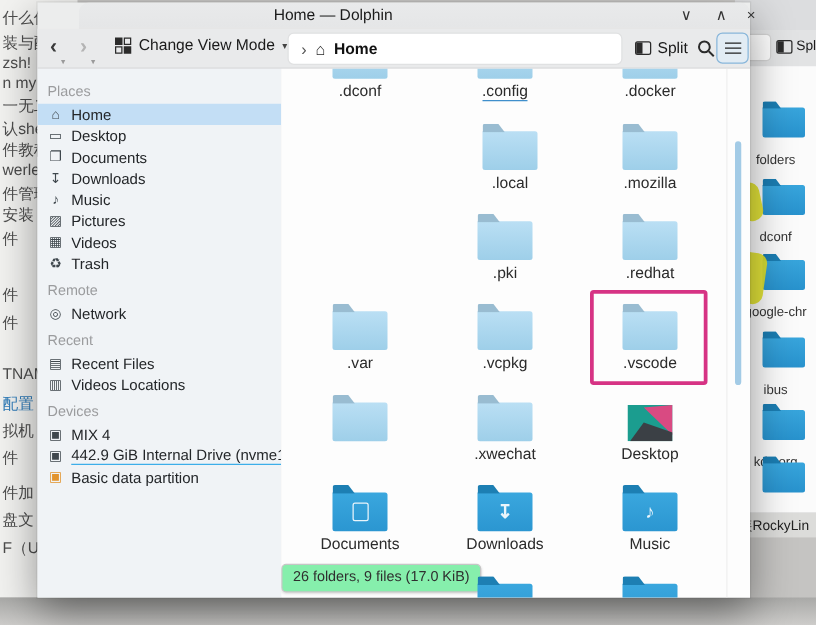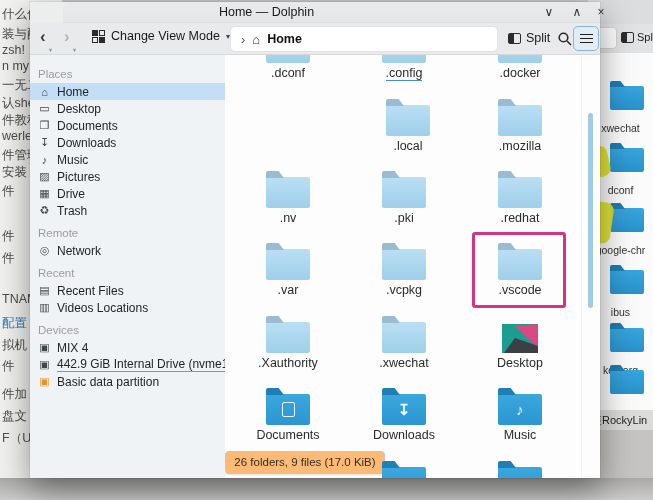--- a/index.html
+++ b/index.html
@@ -79,21 +79,21 @@
   .fold.bright::before{content:"";position:absolute;top:-6px;left:0;width:18px;height:7px;background:#1d7fb3;
     border-radius:2px 0 0 0;clip-path:polygon(0 0,70% 0,100% 100%,0 100%)}
   .emblem{position:absolute;inset:0;display:flex;align-items:center;justify-content:center;color:#eaf5fb}
   .em-doc{width:13px;height:15px;border:1.6px solid #eaf5fb;border-radius:2px}
   .em-down{font-size:15px;font-weight:bold;line-height:15px}
   .em-music{font-size:15px;line-height:15px}
   .cell.hlbox::after{content:"";position:absolute;left:7px;right:9px;top:-8px;bottom:-6px;
     border:3px solid #d63384;border-radius:3px}
   #vscroll-track{position:absolute;left:356px;top:0;bottom:0;width:19px;border-left:1px solid #f0f0f0}
   #vscroll{position:absolute;left:363px;top:58px;width:5px;height:195px;border-radius:3px;background:#a3cbe6}
-  #status-tip{position:absolute;left:0;top:396px;width:160px;height:23px;background:#fdba74;
+  #status-tip{position:absolute;left:0;top:396px;width:160px;height:23px;background:#86efac;
     border:1px solid #c6c6c6;border-radius:4px;font-size:11.5px;color:#2f2f2f;text-align:center;line-height:21px;
     box-shadow:0 1px 2px rgba(0,0,0,.12)}
   .srch{display:block}
 </style>
 </head>
 <body>
 
 <div id="bg-left">
     <div class="bgline" style="top: 6px;">什么优</div>
     <div class="bgline" style="top: 26px;">装与配</div>
@@ -119,21 +119,21 @@
 
 <div id="bg-right">
   <div class="rw-titlebar"></div>
   <div class="rw-locbar"></div>
   <div class="rw-split">
     <span class="split-ico"></span>
     <span>Split</span>
   </div>
   <div class="rw-filearea">
       <div class="bgfolder" style="left: 22px; top: 33px;"></div>
-      <div class="bgflabel" style="top: 69px;">xwechat</div>
+      <div class="bgflabel" style="top: 69px;">folders</div>
       <div class="bgfolder" style="left: 22px; top: 95px;"></div>
       <div class="bgflabel" style="top: 131px;">dconf</div>
       <div class="bgfolder" style="left: 22px; top: 155px;"></div>
       <div class="bgflabel" style="top: 191px;">google-chr</div>
       <div class="bgfolder" style="left: 22px; top: 217px;"></div>
       <div class="bgflabel" style="top: 253px;">ibus</div>
       <div class="bgfolder" style="left: 22px; top: 275px;"></div>
       <div class="bgflabel" style="top: 311px;">kde.org</div>
       <div class="bgfolder" style="left: 22px; top: 317px;"></div>
     </div>
@@ -213,21 +213,21 @@
       <div class="side-i">
         <span class="side-ico">♪</span>
         <span class="side-lbl">Music</span>
       </div>
       <div class="side-i">
         <span class="side-ico">▨</span>
         <span class="side-lbl">Pictures</span>
       </div>
       <div class="side-i">
         <span class="side-ico">▦</span>
-        <span class="side-lbl">Drive</span>
+        <span class="side-lbl">Videos</span>
       </div>
       <div class="side-i">
         <span class="side-ico">♻</span>
         <span class="side-lbl">Trash</span>
       </div>
       <div class="side-h">Remote</div>
       <div class="side-i">
         <span class="side-ico">◎</span>
         <span class="side-lbl">Network</span>
       </div>
@@ -282,26 +282,20 @@
           <div class="fold pale"></div>
         </div>
         <div class="lbl"><span>.local</span></div>
       </div>
       <div class="cell" style="left: 240px; top: 41px;">
         <div class="icw">
           <div class="fold pale"></div>
         </div>
         <div class="lbl"><span>.mozilla</span></div>
       </div>
-      <div class="cell" style="left: 8px; top: 113px;">
-        <div class="icw">
-          <div class="fold pale"></div>
-        </div>
-        <div class="lbl"><span>.nv</span></div>
-      </div>
       <div class="cell" style="left: 124px; top: 113px;">
         <div class="icw">
           <div class="fold pale"></div>
         </div>
         <div class="lbl"><span>.pki</span></div>
       </div>
       <div class="cell" style="left: 240px; top: 113px;">
         <div class="icw">
           <div class="fold pale"></div>
         </div>
@@ -322,21 +316,20 @@
       <div class="cell hlbox" style="left: 240px; top: 185px;">
         <div class="icw">
           <div class="fold pale"></div>
         </div>
         <div class="lbl"><span>.vscode</span></div>
       </div>
       <div class="cell" style="left: 8px; top: 258px;">
         <div class="icw">
           <div class="fold pale"></div>
         </div>
-        <div class="lbl"><span>.Xauthority</span></div>
       </div>
       <div class="cell" style="left: 124px; top: 258px;">
         <div class="icw">
           <div class="fold pale"></div>
         </div>
         <div class="lbl"><span>.xwechat</span></div>
       </div>
       <div class="cell" style="left: 240px; top: 258px;">
         <div class="icw">
           <svg width="36" height="29">

